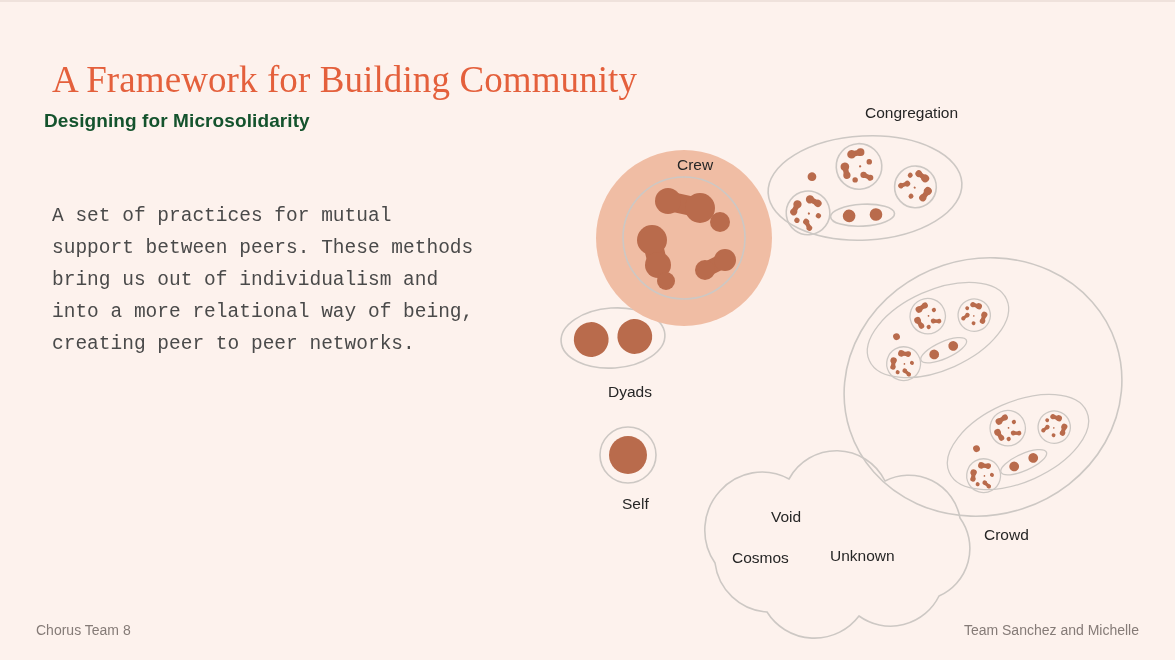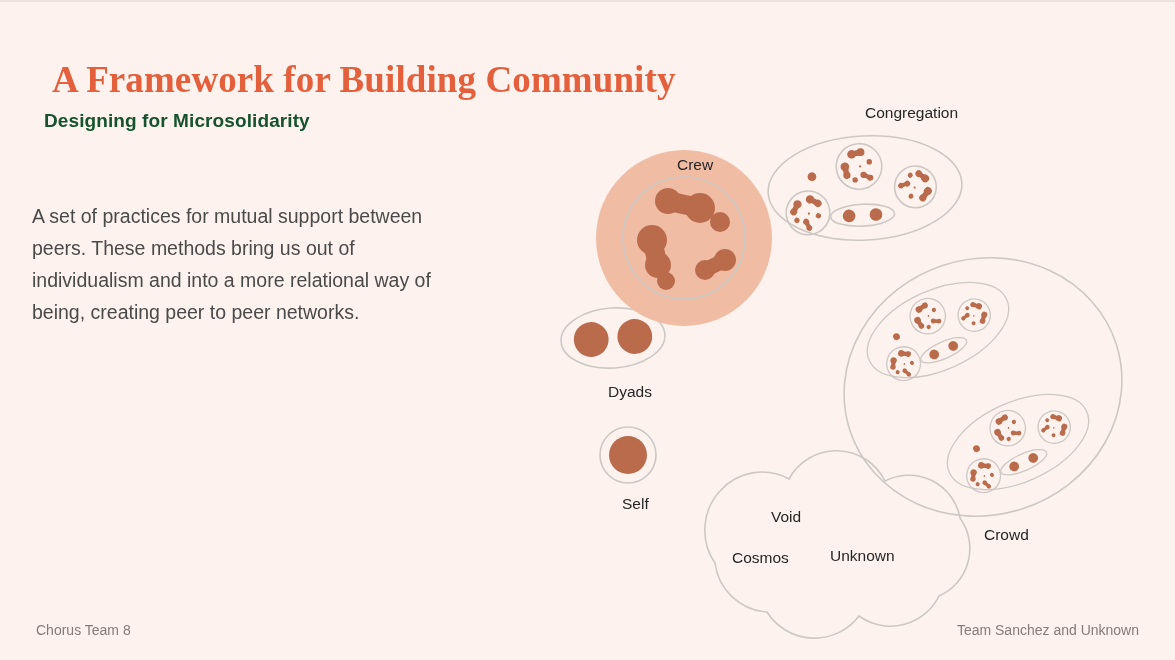--- a/index.html
+++ b/index.html
@@ -21,41 +21,41 @@
   .text-col{
     position:absolute;
     left:44px;top:50px;
     width:470px;
   }
   .slide-title{
     font-family:"Liberation Serif", serif;
     font-size:37px;
     line-height:1.08;
     color:#e4603c;
-    font-weight:700;
+    font-weight:400;
     letter-spacing:.1px;
     margin:8px;
     white-space:nowrap;
   }
   .slide-subtitle{
     font-family:"Liberation Sans", sans-serif;
     font-size:19px;
     font-weight:bold;
     color:#14532d;
     margin:10px 0 0 0;
     letter-spacing:.1px;
   }
   .body-copy{
     position:absolute;
-    left:32px;top:198px;
+    left:52px;top:198px;
     width:425px;
     font-size:19.5px;
     line-height:32px;
     color:#4a4a4a;
-    font-family:Liberation Sans, sans-serif;
+    font-family:Liberation Mono, monospace;
   }
   
   .footer{
     position:absolute;
     bottom:22px;
     font-size:14px;
     color:#857b77;
     font-family:"Liberation Sans", sans-serif;
   }
   .footer.left{left:36px;}
@@ -80,21 +80,21 @@
 <div id="slide">
 
   <div class="text-col">
     <h1 class="slide-title">A Framework for Building Community</h1>
     <div class="slide-subtitle">Designing for Microsolidarity</div>
   </div>
 
   <div class="body-copy">A set of practices for mutual support between peers. These methods bring us out of individualism and into a more relational way of being, creating peer to peer networks.</div>
 
   <div class="footer left">Chorus Team 8</div>
-  <div class="footer right">Team Sanchez and Unknown</div>
+  <div class="footer right">Team Sanchez and Michelle</div>
 
   <div id="diagram">
     <svg viewBox="0 0 620 560" xmlns="http://www.w3.org/2000/svg">
       <g id="shapes">
           <g>
             <circle cx="88" cy="373" r="28" fill="none" stroke="#cdc8c4" stroke-width="1.6"></circle>
             <circle cx="88" cy="373" r="19" fill="#b96b4c"></circle>
           </g>
           <g>
             <g transform="translate(73 256) rotate(-4)">

